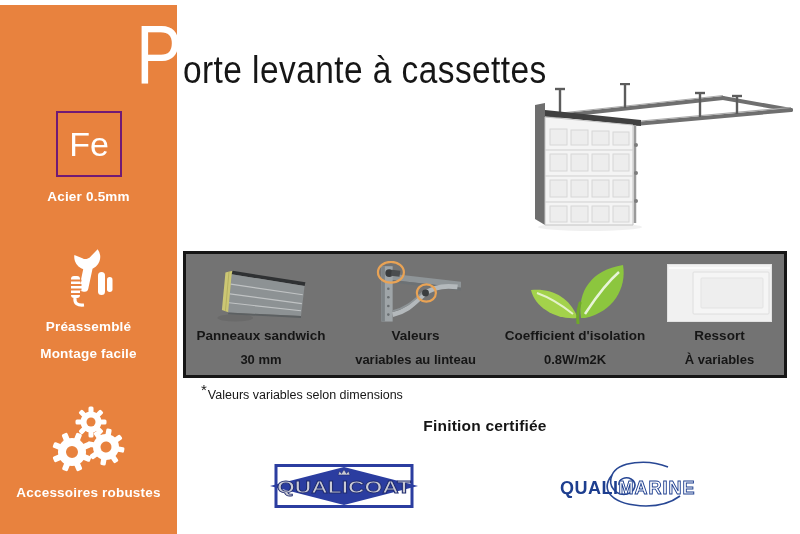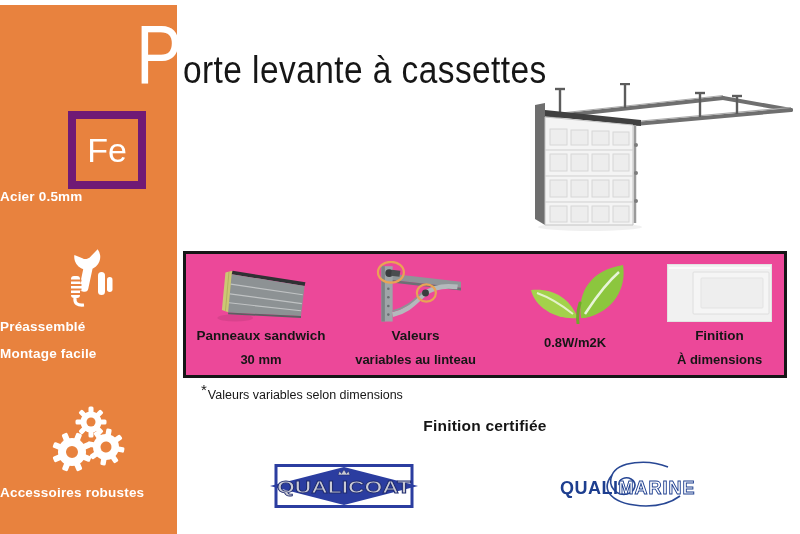--- a/index.html
+++ b/index.html
@@ -1,40 +1,40 @@
 <!DOCTYPE html>
 <html><head>
 <meta charset="utf-8">
 <style>
   html,body{margin:0;padding:0;background:#fff;}
   .canvas{position:relative;width:800px;height:534px;background:#fff;overflow:hidden;
           font-family:"Liberation Sans",sans-serif;color:#161616;}
 
   
   .sidebar{position:absolute;left:0;top:5px;width:177px;height:529px;background:#E8823E;color:#fff;}
-  .side-label{position:absolute;left:0;width:100%;font-weight:bold;
+  .side-label{position:absolute;left:0;width:100%;text-align:center;font-weight:bold;
               font-size:13.5px;letter-spacing:.2px;color:#fff;}
-  .fe-box{position:absolute;left:68px;top:106px;width:62px;height:62px;border:8px solid #701a75;
+  .fe-box{position:absolute;left:56px;top:106px;width:62px;height:62px;border:2px solid #701a75;
           display:flex;align-items:center;justify-content:center;font-size:34px;color:#fff;}
   .icon-wrap{position:absolute;left:0;width:100%;display:flex;justify-content:center;}
 
   
   .title{position:absolute;left:136px;top:12px;margin:0;display:flex;align-items:baseline;
          font-weight:normal;white-space:nowrap;}
   .t-initial{font-size:84px;line-height:1;color:#fff;display:inline-block;
              transform:scaleX(.82);transform-origin:0 100%;margin-right:-9px;}
   .t-rest{font-size:38px;line-height:1;color:#161616;display:inline-block;
           transform:scaleX(.88);transform-origin:0 100%;letter-spacing:.5px;}
 
   
   .door{position:absolute;left:505px;top:83px;}
 
   
   .features{position:absolute;left:183px;top:251px;width:604px;height:127px;
-            border:3px solid #161616;box-sizing:border-box;background:#ec4899;
+            border:3px solid #161616;box-sizing:border-box;background:#737373;
             display:grid;grid-template-columns:150px 159px 160px 1fr;}
   .feat{display:flex;flex-direction:column;align-items:center;}
   .feat-icon{height:66px;margin-top:6px;display:flex;align-items:center;justify-content:center;}
   .feat-label{font-size:13.5px;font-weight:bold;margin-top:2px;}
   .feat-value{font-size:13px;font-weight:bold;margin-top:9px;}
 
   
   .footnote{position:absolute;left:201px;top:381px;font-size:12.5px;font-weight:normal;}
   .footnote .star{font-size:15px;vertical-align:4px;margin-right:1px;}
   .cert-heading{position:absolute;left:183px;top:409px;width:604px;text-align:center;
@@ -224,34 +224,35 @@
     <div class="feat">
       <div class="feat-icon">
         <svg width="105" height="62" viewBox="0 0 105 62">
           <path d="M54,54 C46,36 30,26 8,28 C12,46 34,58 54,56 Z" fill="#A3D24B"></path>
           <path d="M50,52 C40,44 28,36 14,31" stroke="rgba(255,255,255,0.7)" stroke-width="2" fill="none"></path>
           <path d="M58,56 C54,30 68,8 100,3 C104,26 90,50 62,56 Z" fill="#8CC63E"></path>
           <path d="M62,52 C70,40 80,24 96,10" stroke="rgba(255,255,255,0.8)" stroke-width="2.5" fill="none"></path>
           <path d="M55,61 C54,53 55,47 57,41" stroke="#6FA82A" stroke-width="3" fill="none" stroke-linecap="round"></path>
         </svg>
       </div>
+      <div class="feat-label">Coefficient d'isolation</div>
       <div class="feat-value">0.8W/m2K</div>
     </div>
 
     <div class="feat">
       <div class="feat-icon">
         <svg width="105" height="58" viewBox="0 0 105 58">
           <rect x="0.5" y="0.5" width="104" height="57" fill="#f1f1f1" stroke="#e2e2e2"></rect>
           <rect x="26" y="8" width="76" height="42" rx="1" fill="#f5f5f5" stroke="#dedede"></rect>
           <rect x="34" y="14" width="62" height="30" rx="1" fill="#eeeeee" stroke="#e3e3e3"></rect>
           <path d="M2,4 H103" stroke="#fafafa" stroke-width="2"></path>
         </svg>
       </div>
-      <div class="feat-label">Finition</div>
-      <div class="feat-value">À dimensions</div>
+      <div class="feat-label">Ressort</div>
+      <div class="feat-value">À variables</div>
     </div>
   </section>
 
   <div class="footnote"><span class="star">*</span><span>Valeurs variables selon dimensions</span></div>
 
   <div class="cert-heading">Finition certifiée</div>
 
   <svg class="logo-qualicoat" width="152" height="46" viewBox="0 0 152 46">
     <rect x="8" y="2.5" width="136" height="41" fill="#ffffff" stroke="#2B3DA0" stroke-width="3"></rect>
     <polygon points="76,4 150,23 76,42 2,23" fill="#2B3DA0"></polygon>

